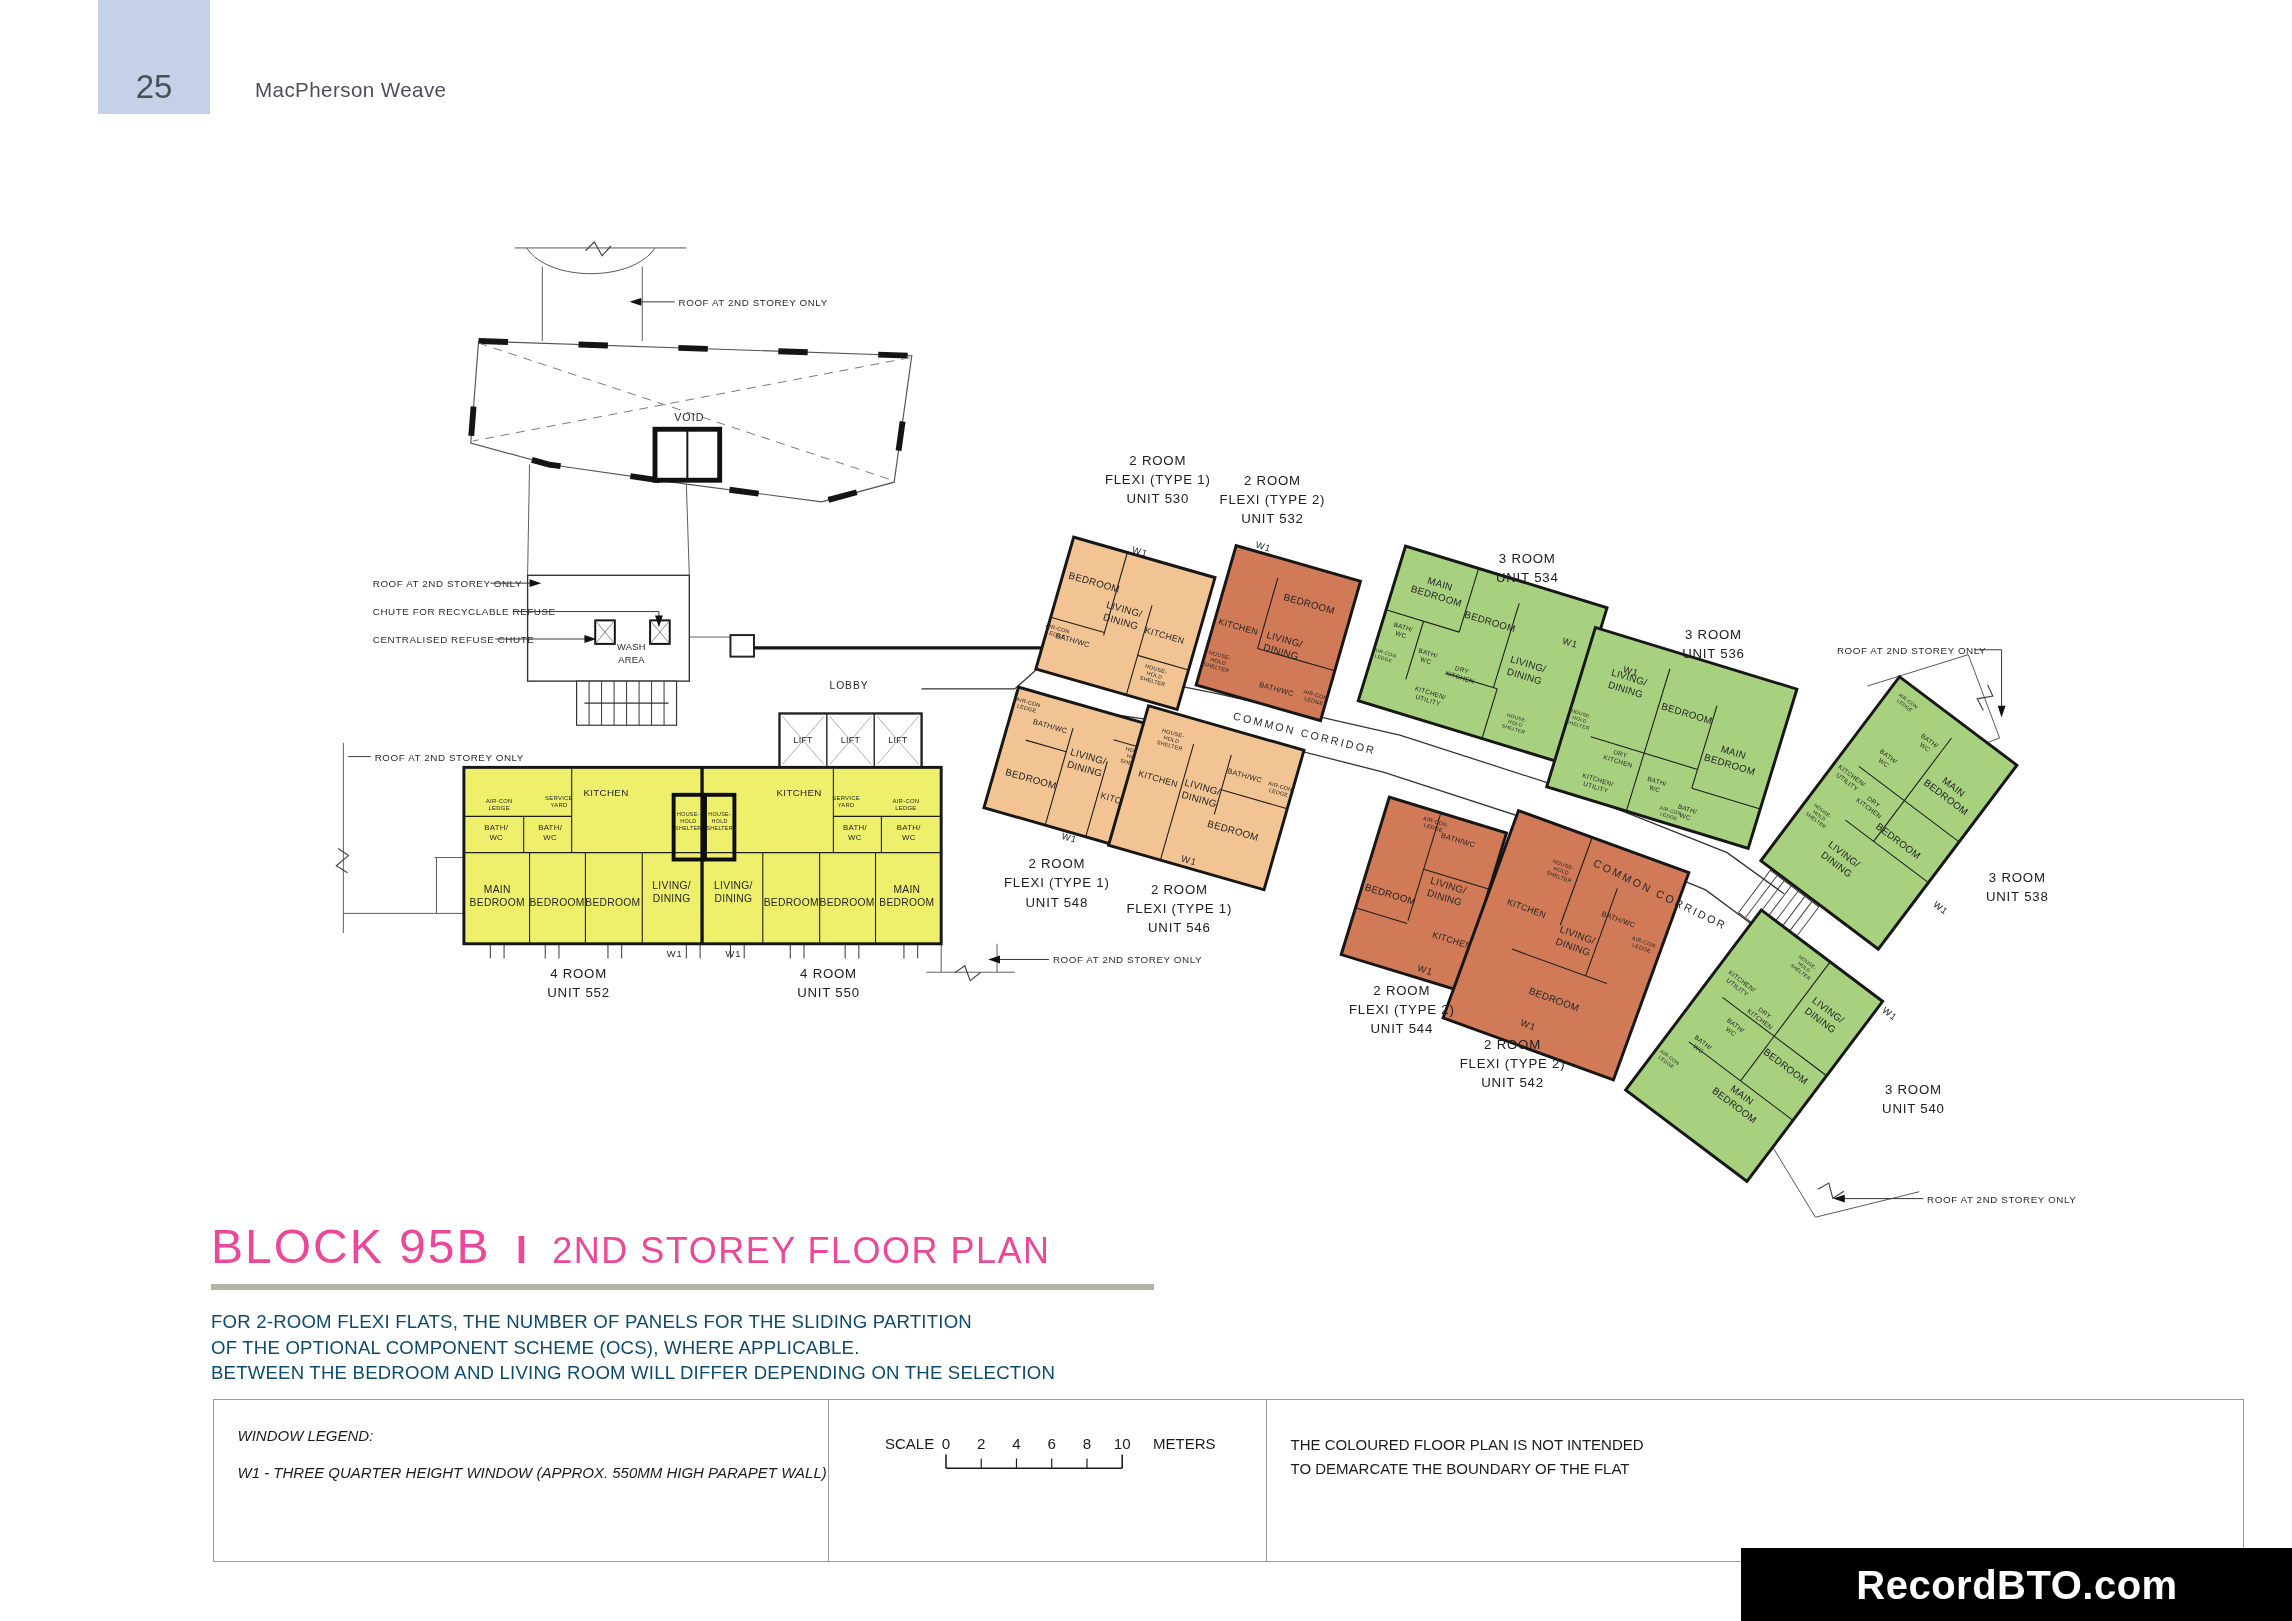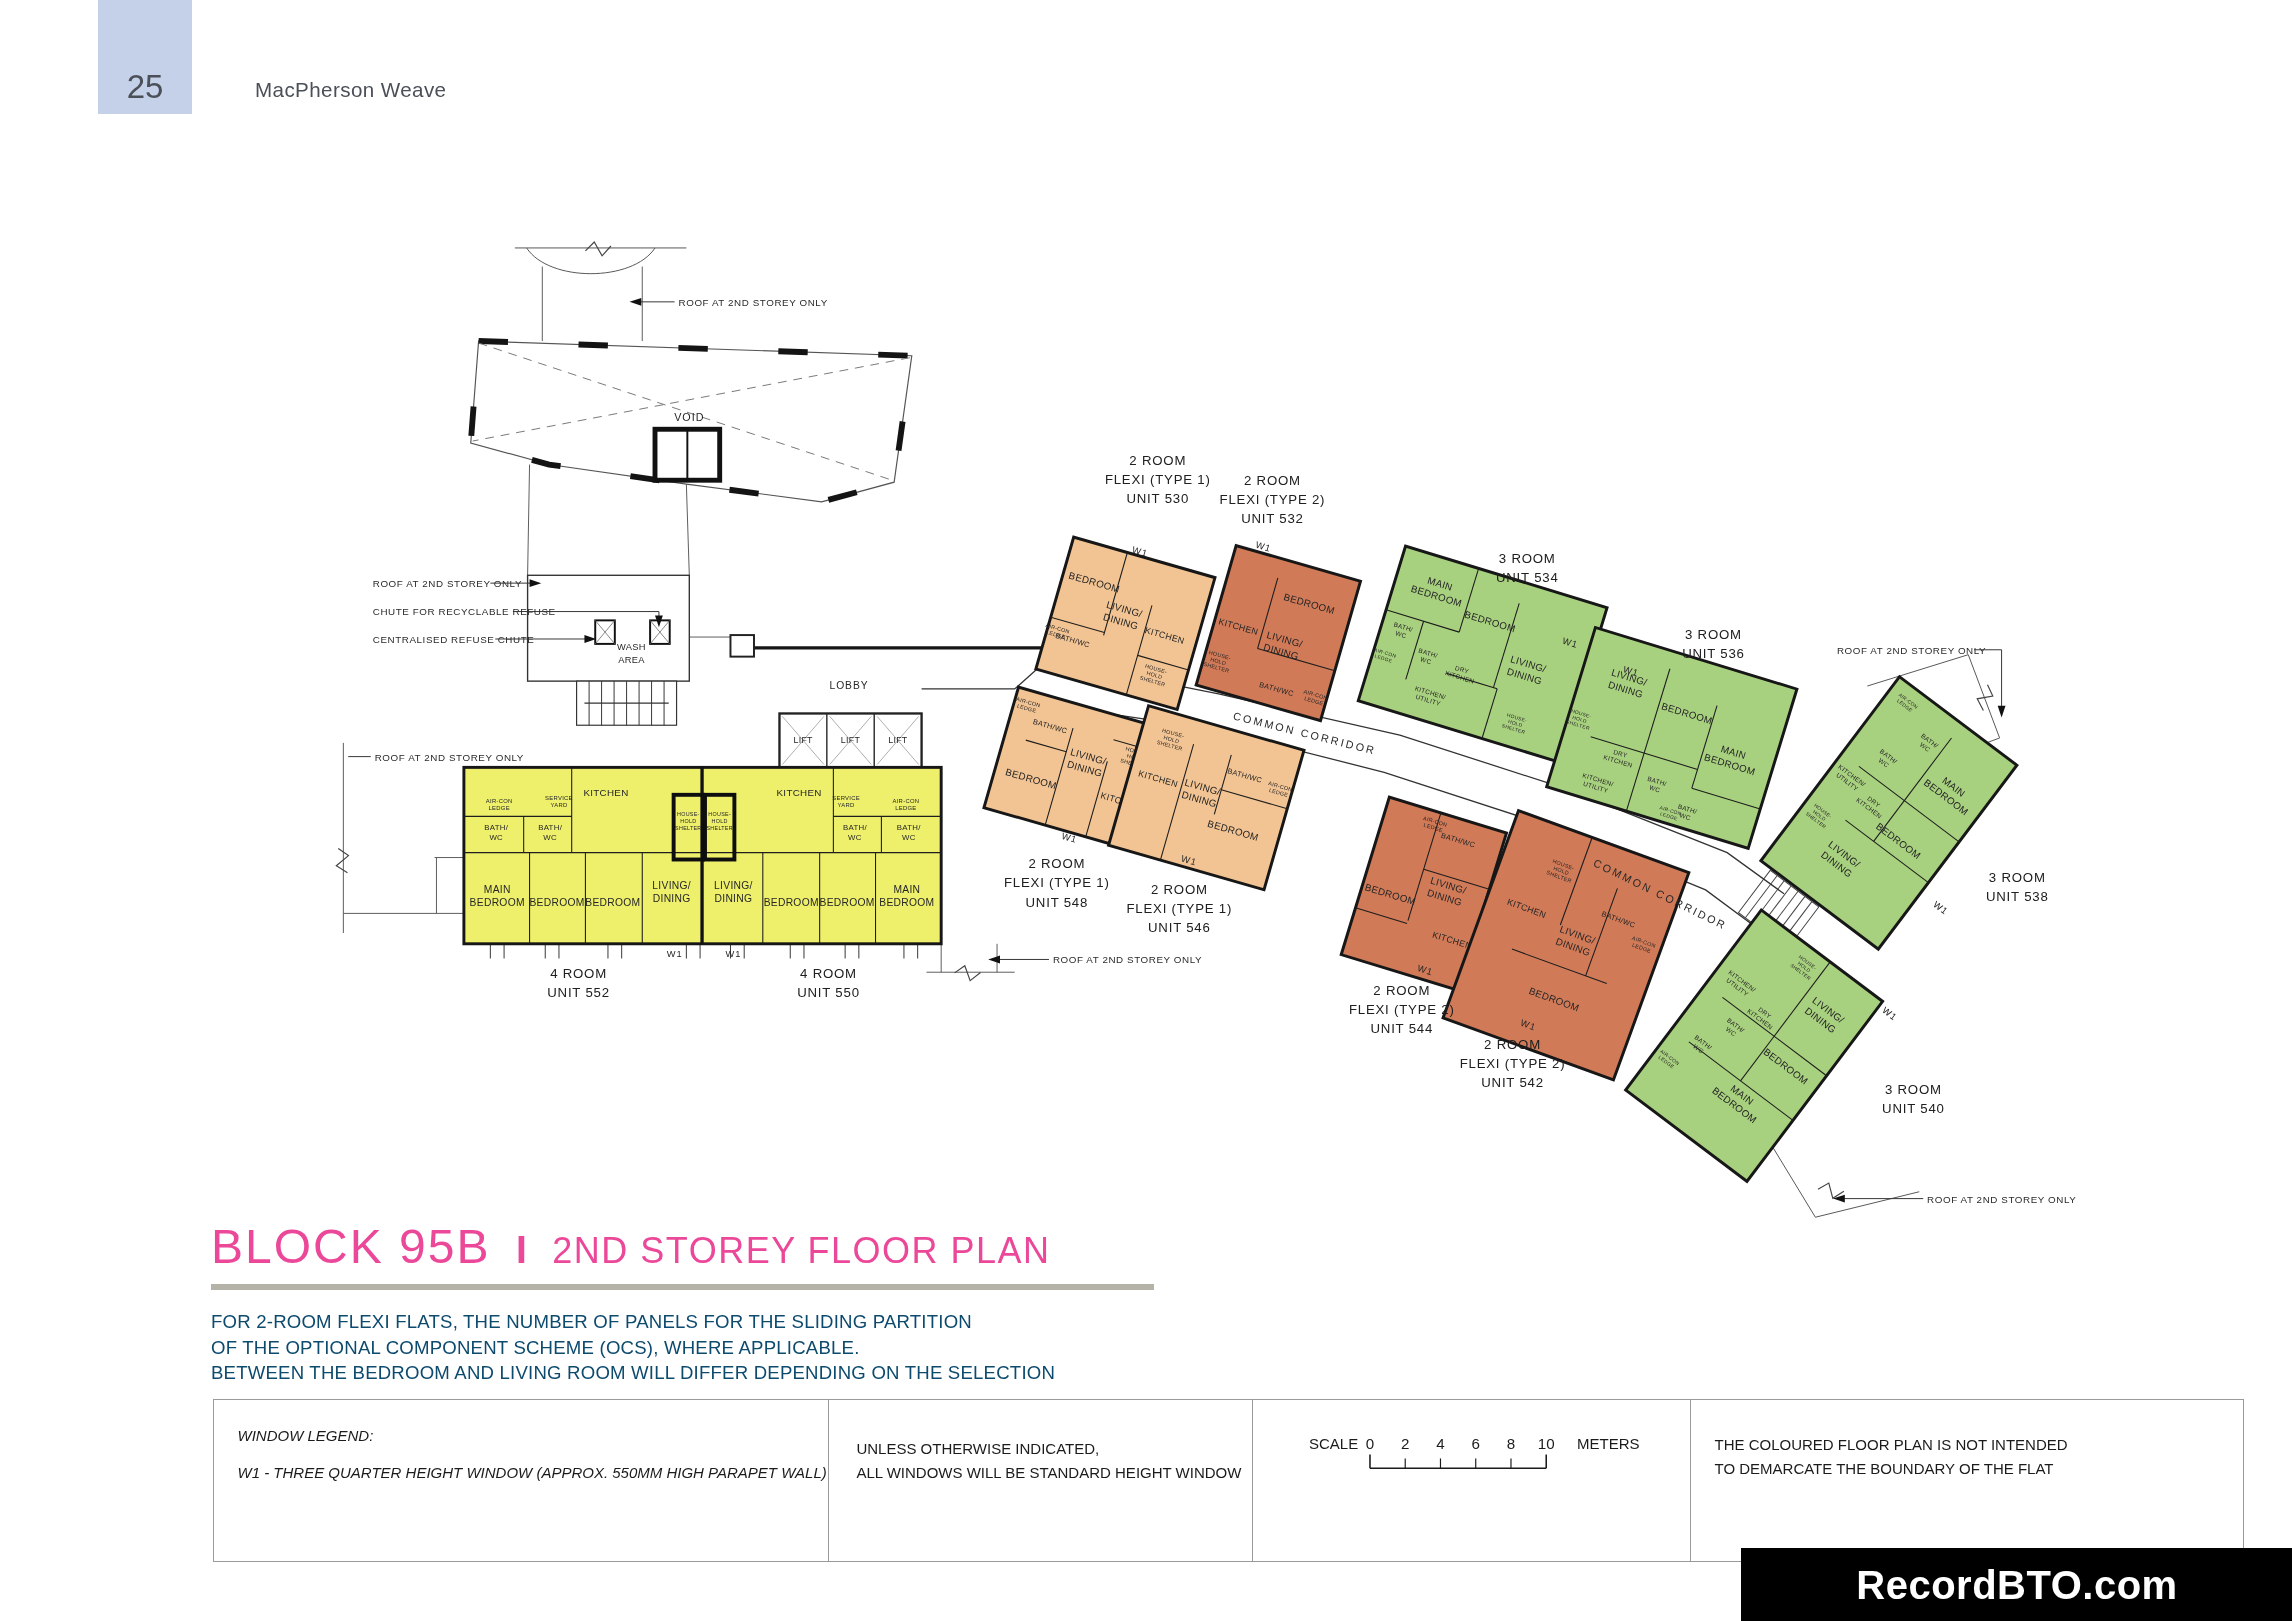--- a/index.html
+++ b/index.html
@@ -1,18 +1,18 @@
 <!DOCTYPE html>
 <html><head>
 <meta charset="utf-8">
 <style>
   html,body{margin:0;padding:0;background:#fff;}
   .page{position:relative;width:2293px;height:1621px;background:#ffffff;overflow:hidden;
         font-family:"Liberation Sans",sans-serif;color:#1c1c1c;}
-  .page-tab{position:absolute;left:98px;top:0;width:94px;height:114px;background:#c5d0e9;
+  .page-tab{position:absolute;left:98px;top:0;width:112px;height:114px;background:#c5d0e9;
             color:#4b5058;display:flex;align-items:flex-end;justify-content:center;
             padding-bottom:7.8px;box-sizing:border-box;font-size:33px;}
   .project-name{position:absolute;left:209px;top:78px;font-size:20.6px;color:#4b5058;letter-spacing:0.4px;margin-left:46px;}
   svg.plan{position:absolute;left:0;top:0;}
   svg.plan text{font-family:"Liberation Sans",sans-serif;}
   .title-block{position:absolute;left:211px;top:1219px;width:1078px;}
   .title-row{display:flex;align-items:baseline;gap:25.5px;color:#ec4899;}
   .block-name{font-size:48px;letter-spacing:2px;}
   .title-sep{font-size:39px;font-weight:700;}
   .storey-name{font-size:36px;letter-spacing:1.5px;}
@@ -474,24 +474,20 @@
       <div>OF THE OPTIONAL COMPONENT SCHEME (OCS), WHERE APPLICABLE.</div>
       <div>BETWEEN THE BEDROOM AND LIVING ROOM WILL DIFFER DEPENDING ON THE SELECTION</div>
     </div>
   </div>
 
   <div class="legend">
     <div class="lbox lbox1">
       <div>WINDOW LEGEND:</div>
       <div class="wl-item">W1 -  THREE QUARTER HEIGHT WINDOW (APPROX. 550MM HIGH PARAPET WALL)</div>
     </div>
-    <div class="lbox lbox2">
-      <div>UNLESS OTHERWISE INDICATED,</div>
-      <div>ALL WINDOWS WILL BE STANDARD HEIGHT WINDOW</div>
-    </div>
     <div class="lbox lbox3">
       <span class="scale-label">SCALE</span>
       <svg class="scale-svg" width="206" height="47" viewBox="0 0 210 48" style="font-size:15.5px">
         <text x="10" y="16" font-size="15.5" text-anchor="middle" fill="#1b1b1b">0</text>
         <text x="46" y="16" font-size="15.5" text-anchor="middle" fill="#1b1b1b">2</text>
         <text x="82" y="16" font-size="15.5" text-anchor="middle" fill="#1b1b1b">4</text>
         <text x="118" y="16" font-size="15.5" text-anchor="middle" fill="#1b1b1b">6</text>
         <text x="154" y="16" font-size="15.5" text-anchor="middle" fill="#1b1b1b">8</text>
         <text x="190" y="16" font-size="15.5" text-anchor="middle" fill="#1b1b1b">10</text>
         <line x1="10" y1="36" x2="190" y2="36" stroke="#1b1b1b" stroke-width="1.6"></line>

